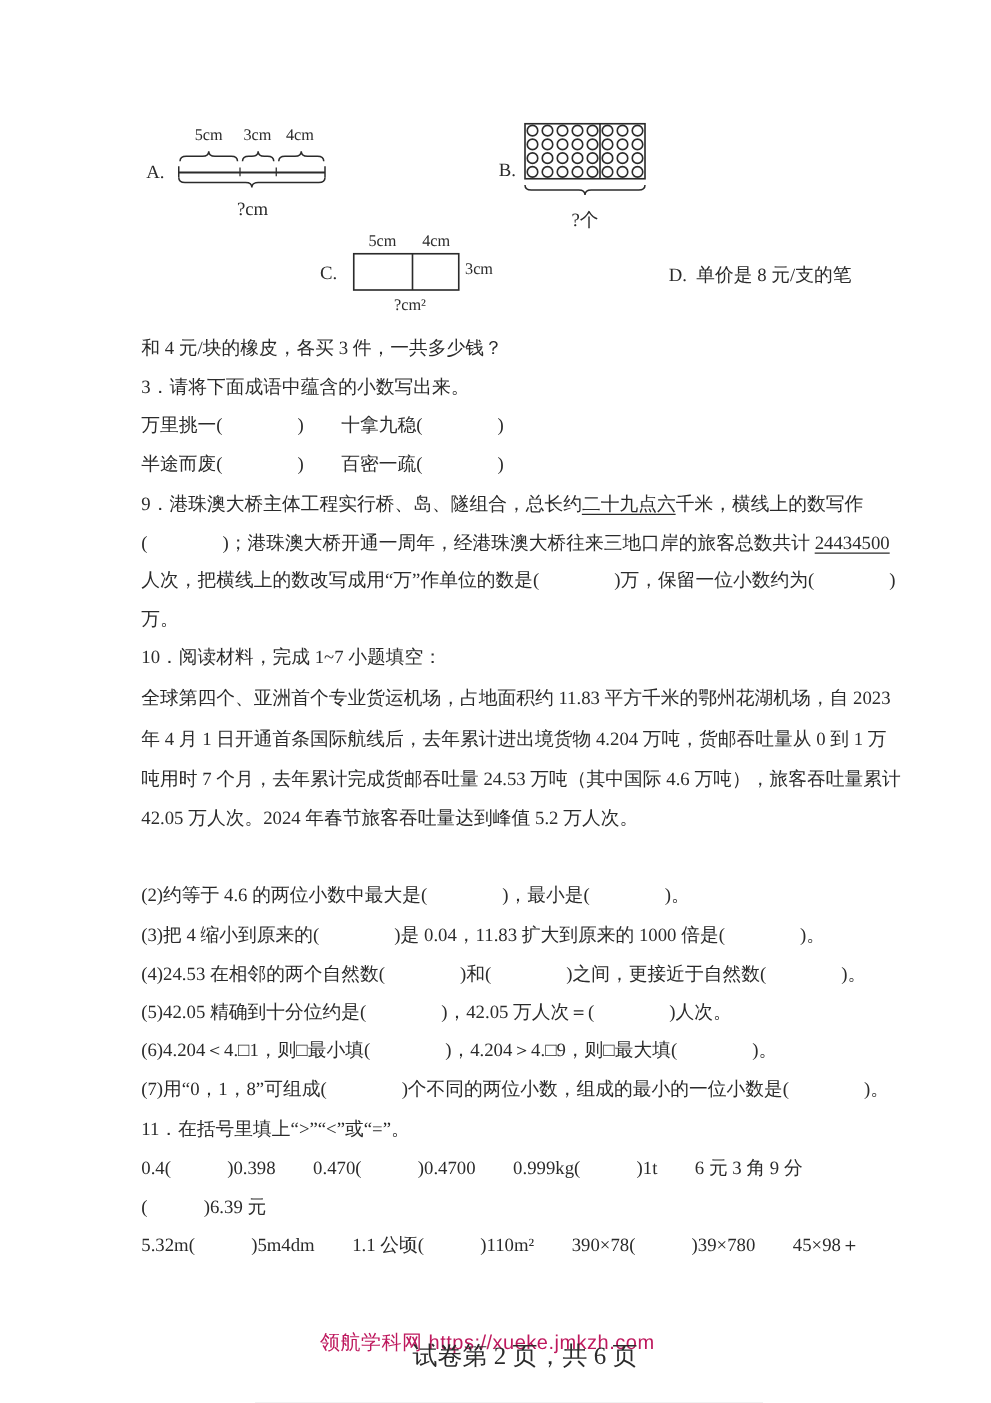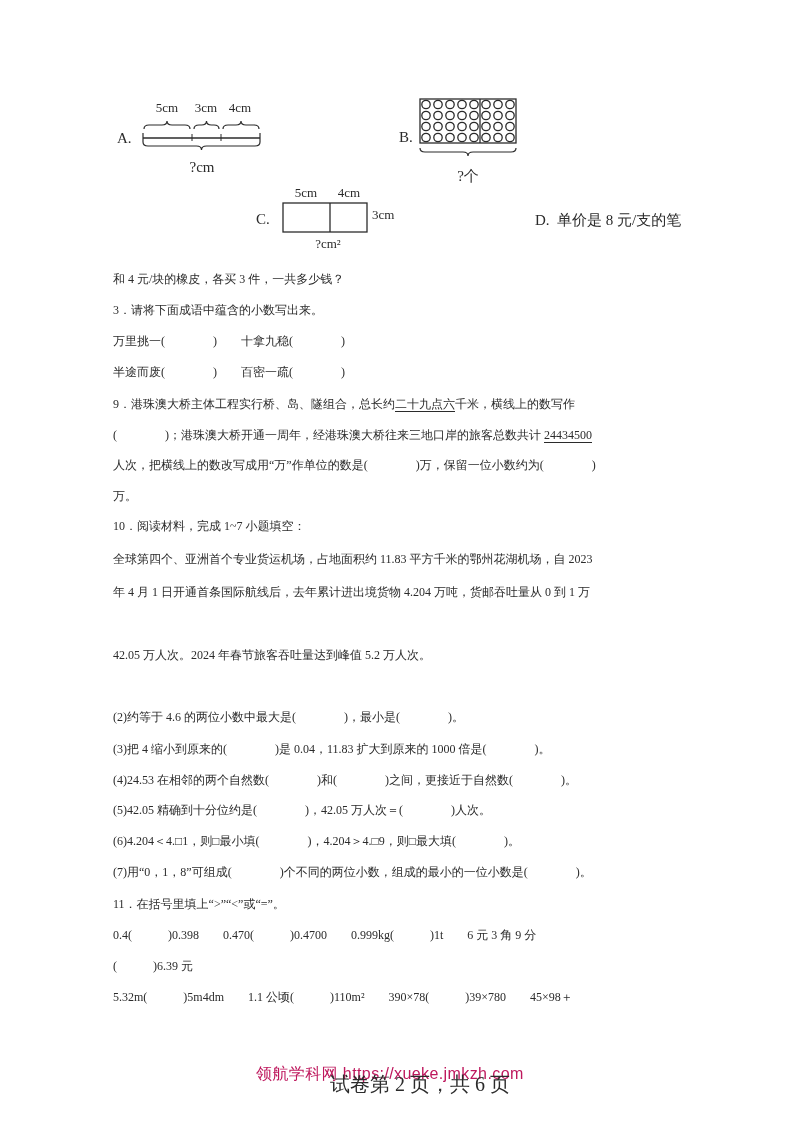--- a/index.html
+++ b/index.html
@@ -7,21 +7,21 @@
     position:relative;
     width:793px;height:1122px;
     background:#ffffff;
     overflow:hidden;
     font-family:"Liberation Serif","DejaVu Serif",serif;
     color:#2b2b2b;
   }
   .line{
     position:absolute;
     left:113px;
-    font-size:12px;
+    font-size:15px;
     line-height:20px;
     white-space:pre;
     color:#2b2b2b;
   }
   .u{ text-decoration:underline; text-underline-offset:3px;font-family:Liberation Serif, serif; }
   .dg-label{
     position:absolute;
     font-size:15px;
     white-space:pre;
     color:#2b2b2b;
@@ -136,20 +136,21 @@
   <div class="line" style="top:362px">半途而废(　　　　)　　百密一疏(　　　　)</div>
 
   <div class="line" style="top:394px"><span>9．港珠澳大桥主体工程实行桥、岛、隧组合，总长约</span><span class="u">二十九点六</span><span>千米，横线上的数写作</span></div>
   <div class="line" style="top:425px"><span>(　　　　)；港珠澳大桥开通一周年，经港珠澳大桥往来三地口岸的旅客总数共计 </span><span class="u">24434500</span></div>
   <div class="line" style="top:455px">人次，把横线上的数改写成用“万”作单位的数是(　　　　)万，保留一位小数约为(　　　　)</div>
   <div class="line" style="top:486px">万。</div>
 
   <div class="line" style="top:516px">10．阅读材料，完成 1~7 小题填空：</div>
   <div class="line" style="top:549px">全球第四个、亚洲首个专业货运机场，占地面积约 11.83 平方千米的鄂州花湖机场，自 2023</div>
   <div class="line" style="top:582px">年 4 月 1 日开通首条国际航线后，去年累计进出境货物 4.204 万吨，货邮吞吐量从 0 到 1 万</div>
+  <div class="line" style="top:614px">吨用时 7 个月，去年累计完成货邮吞吐量 24.53 万吨（其中国际 4.6 万吨），旅客吞吐量累计</div>
   <div class="line" style="top:645px">42.05 万人次。2024 年春节旅客吞吐量达到峰值 5.2 万人次。</div>
 
   <div class="line" style="top:707px">(2)约等于 4.6 的两位小数中最大是(　　　　)，最小是(　　　　)。</div>
   <div class="line" style="top:739px">(3)把 4 缩小到原来的(　　　　)是 0.04，11.83 扩大到原来的 1000 倍是(　　　　)。</div>
   <div class="line" style="top:770px">(4)24.53 在相邻的两个自然数(　　　　)和(　　　　)之间，更接近于自然数(　　　　)。</div>
   <div class="line" style="top:800px">(5)42.05 精确到十分位约是(　　　　)，42.05 万人次＝(　　　　)人次。</div>
   <div class="line" style="top:831px">(6)4.204＜4.□1，则□最小填(　　　　)，4.204＞4.□9，则□最大填(　　　　)。</div>
   <div class="line" style="top:862px">(7)用“0，1，8”可组成(　　　　)个不同的两位小数，组成的最小的一位小数是(　　　　)。</div>
 
   <div class="line" style="top:894px">11．在括号里填上“&gt;”“&lt;”或“=”。</div>

